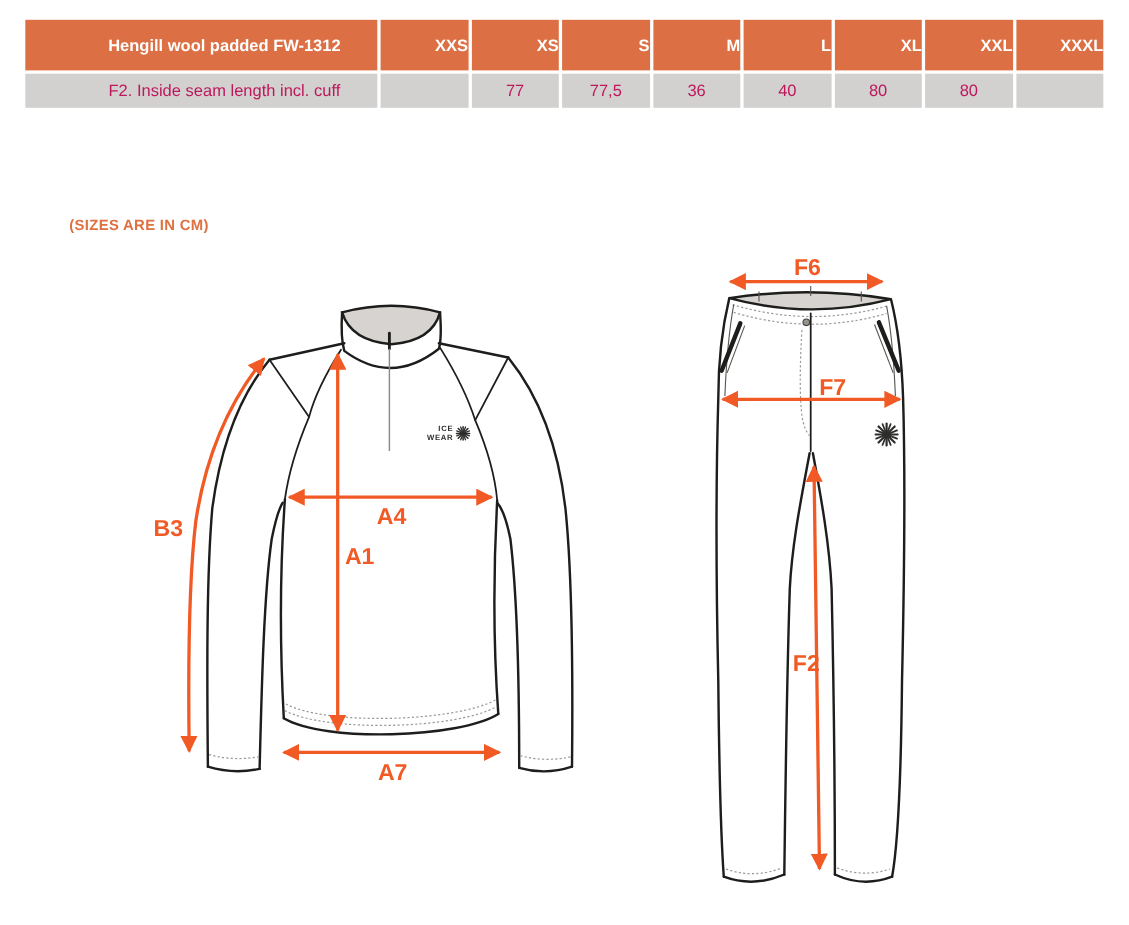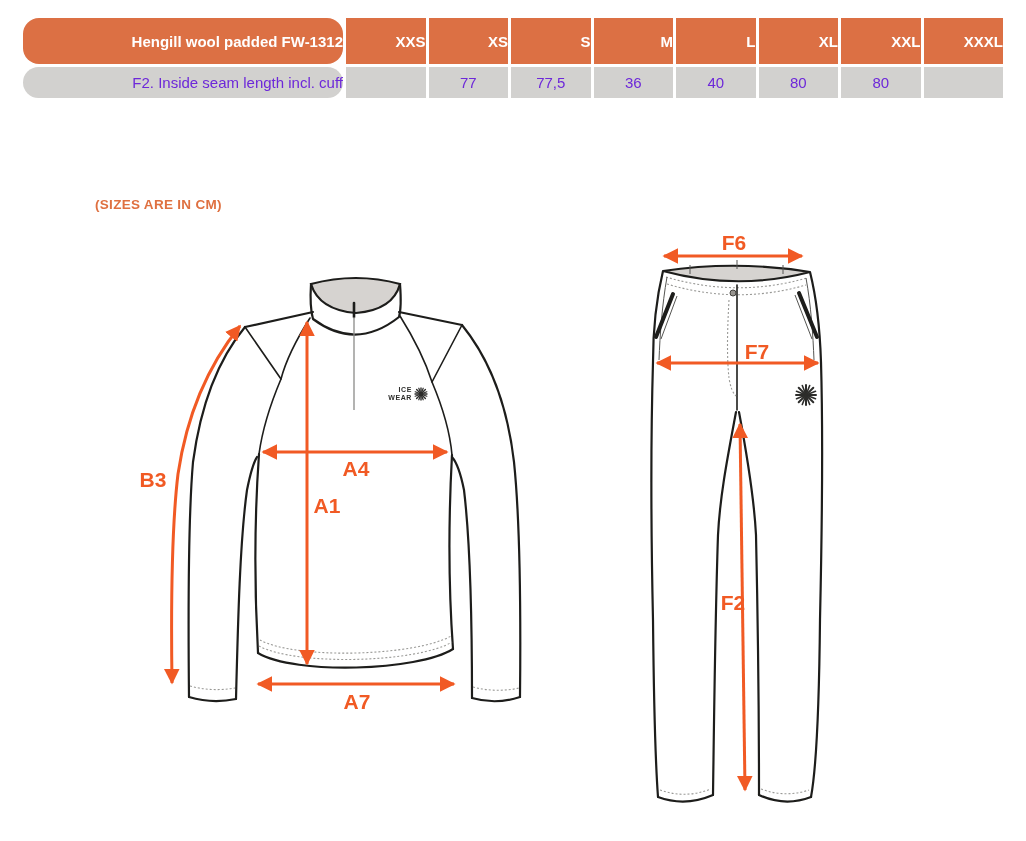--- a/index.html
+++ b/index.html
@@ -11,28 +11,28 @@
   .size-table {
     position:absolute; left:20px; top:15px; width:986px;
     border-collapse:separate; border-spacing:3px; table-layout:fixed;
   }
   .size-table col.c-label { width:320px; }
   .size-table th, .size-table td { font-size:15px; padding:0; }
   .size-table thead th {
     background:#DC7044; color:#ffffff; font-weight:bold;
     height:46px; text-align:right;
   }
-  .size-table .label-cell { text-align:right; padding-left:42px;border-radius:16px; }
-  .size-table tbody td { height:31px; text-align:center; color:#6d28d9; }
+  .size-table .label-cell { text-align:center; padding-left:42px; }
+  .size-table tbody td { height:31px; text-align:center; color:#be185d; }
   .size-table tbody tr.dark  td { background:#D2D1CF; }
   .size-table tbody tr.light td { background:#E4E3E1; }
   
   .sizes-note {
     position:absolute; left:63px; top:197px;
-    color:#DF7040; font-size:13.5px; font-weight:bold; letter-spacing:0.3px;margin-left:32px;
+    color:#DF7040; font-size:13.5px; font-weight:bold; letter-spacing:0.3px;
   }
   
   .diagram { position:absolute; left:0; top:0; }
   .garment { stroke:#1d1d1b; stroke-width:2.2; fill:none; stroke-linecap:round; stroke-linejoin:round; }
   .seam    { stroke:#1d1d1b; stroke-width:1.6; fill:none; stroke-linecap:round; }
   .stitch  { stroke:#999996; stroke-width:1.1; fill:none; stroke-dasharray:2 2; }
   .thin    { stroke:#555552; stroke-width:1; fill:none; }
   .grayfill{ fill:#D6D3D0; stroke:#1d1d1b; stroke-width:2.2; }
   .arrow   { stroke:#F15A24; stroke-width:3; fill:none; stroke-linecap:butt; }
   .mlabel  { fill:#F15A24; font-size:21px; font-weight:bold; font-family:"Liberation Sans", sans-serif; }

